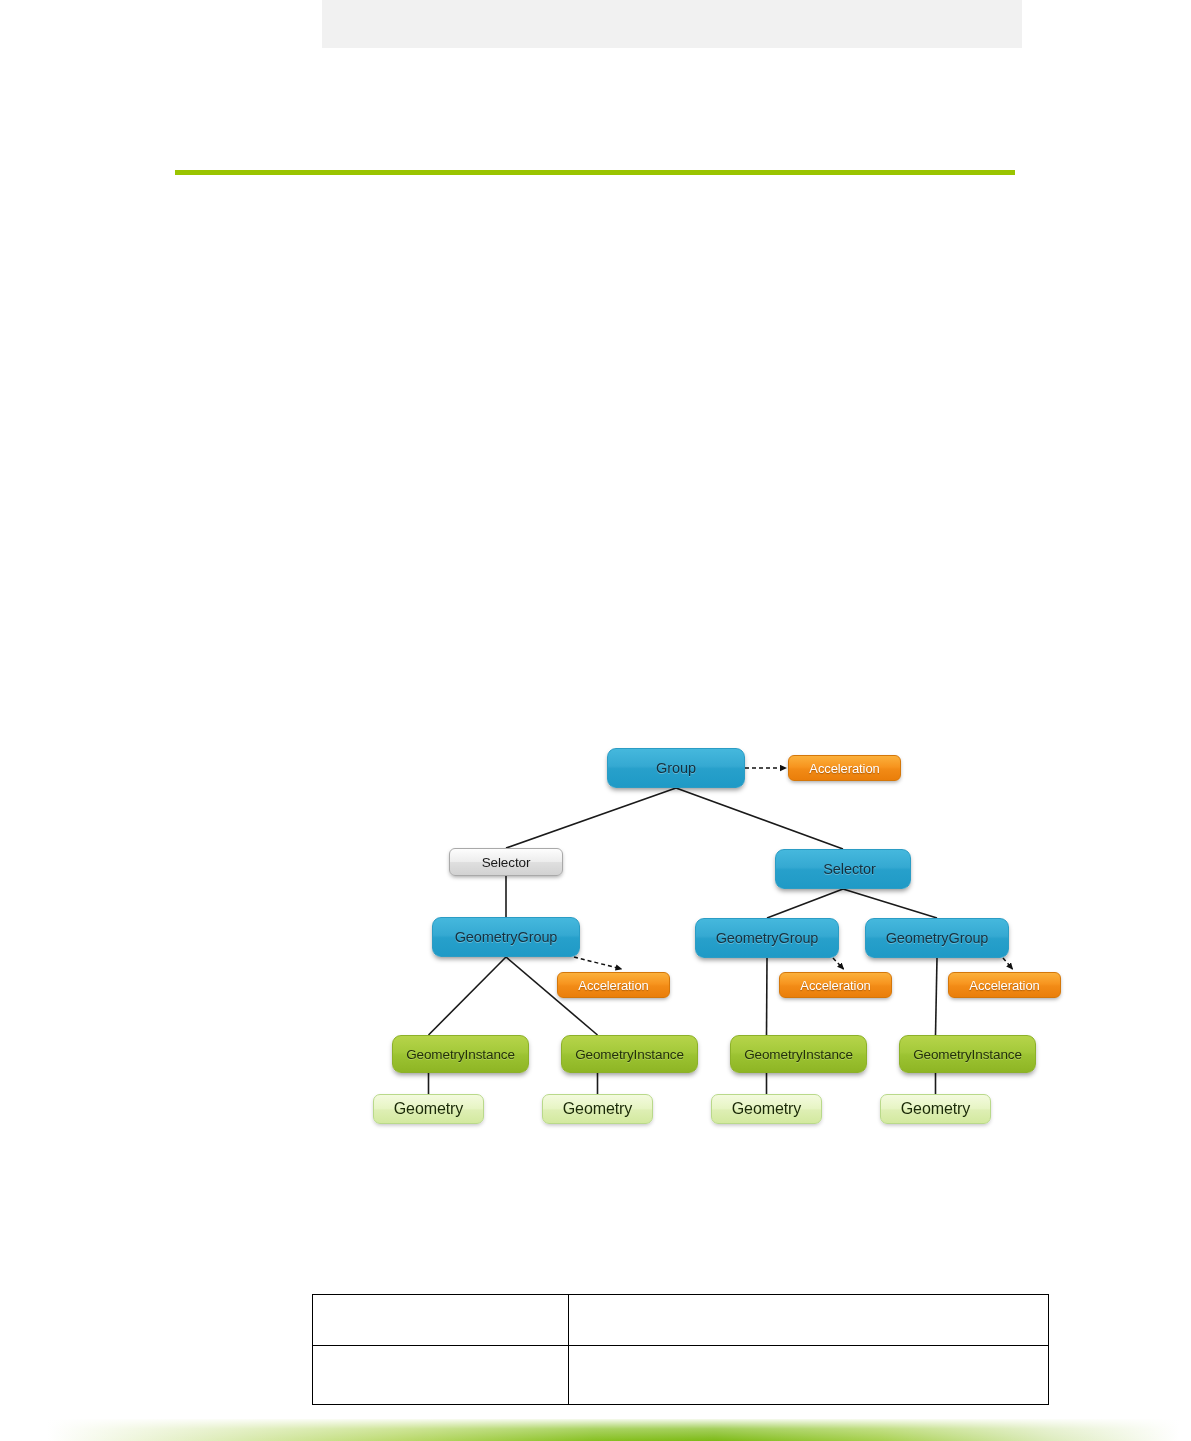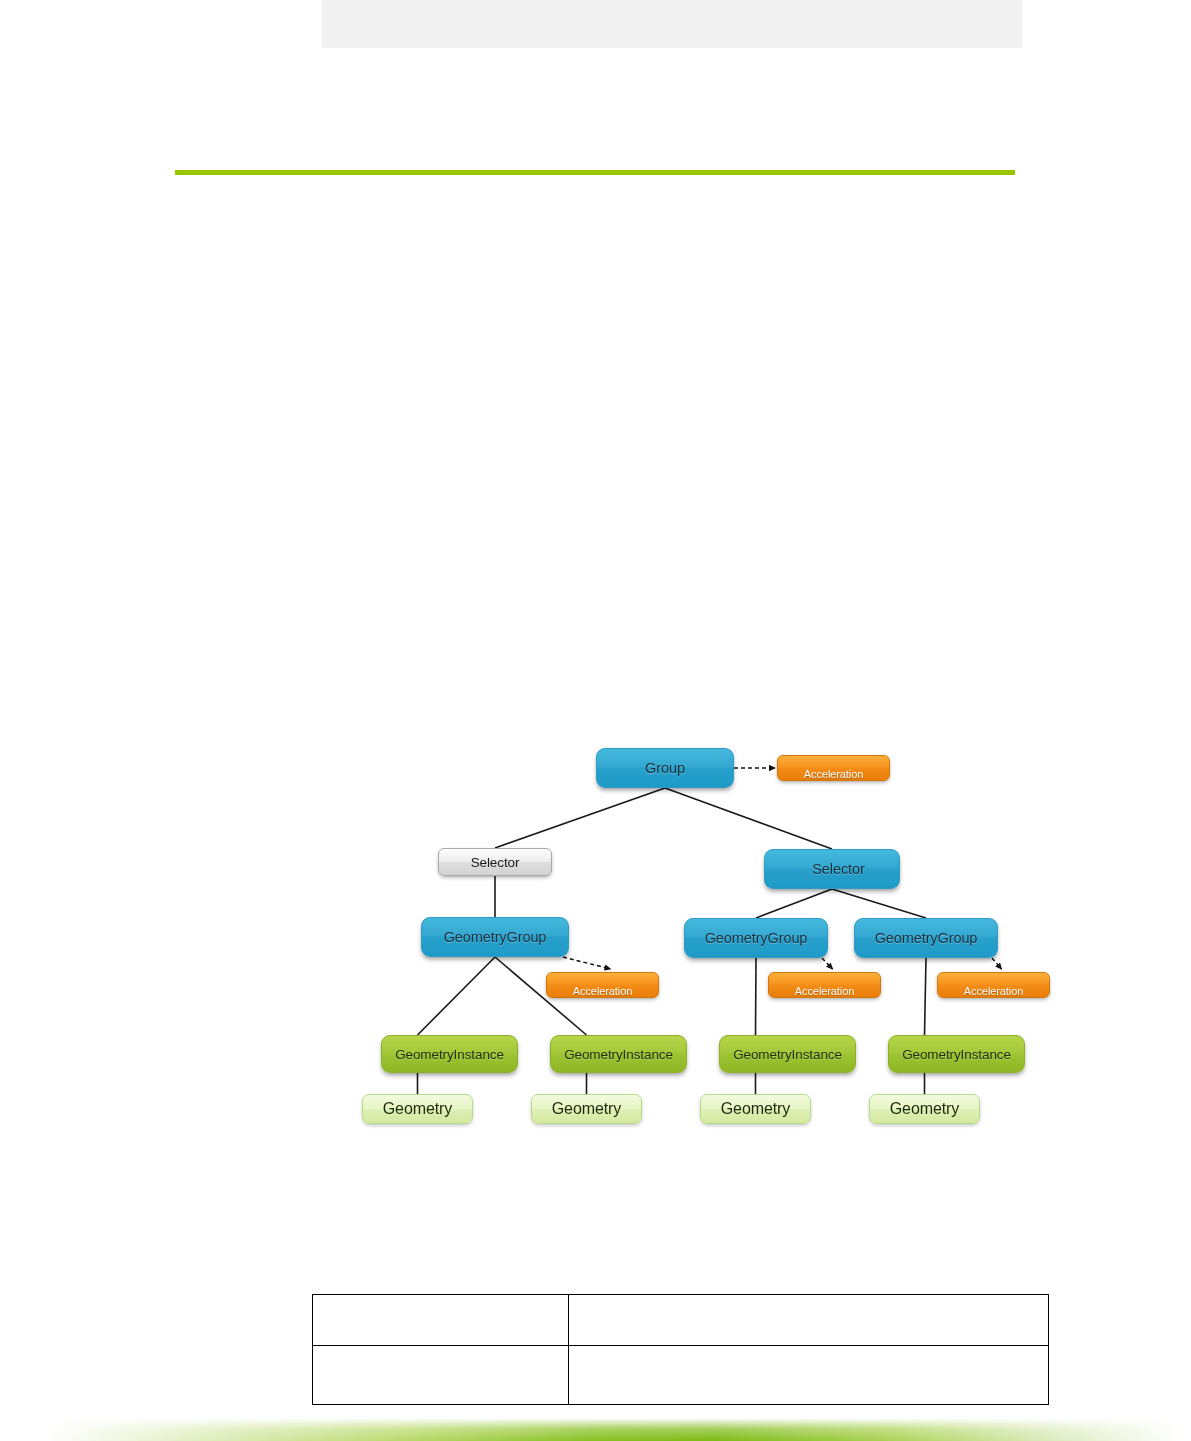--- a/index.html
+++ b/index.html
@@ -53,21 +53,21 @@
         #86c020 50%,
         #7cba15 60%,
         #a8d150 74%,
         #dcebbc 88%,
         #ffffff 99%);
   }
 
   
   #diagram {
     position: absolute;
-    left: 4px;
+    left: 15px;
     top: 0px;
     width: 961px;
     height: 1441px;
     pointer-events: none;
   }
   #edge-layer {
     position: absolute;
     left: 0; top: 0;
     width: 1191px;
     height: 1441px;
@@ -108,24 +108,23 @@
     box-shadow: 0 2px 4px -1px rgba(0,0,0,0.38);
   }
 
   
   .n-orange {
     height: 26px;
     border-radius: 6px;
     background: linear-gradient(to bottom, #fbb03b 0%, #f7941e 46%, #f28b16 54%, #ea7e0a 100%);
     border: 1px solid #d4770a;
     color: #ffffff;
-    font-size: 11px;
+    font-size: 13px;
     box-shadow: 0 2px 4px -1px rgba(0,0,0,0.40);
     text-shadow: 0 1px 1px rgba(120,60,0,0.55);
-    align-items: flex-end;
   }
 
   
   .n-olive {
     height: 38px;
     border-radius: 9px;
     background: linear-gradient(to bottom, #b6d44a 0%, #a4c93a 45%, #9cc332 53%, #8eb524 100%);
     border: 1px solid #8cb129;
     color: #23310a;
     font-size: 13.5px;

